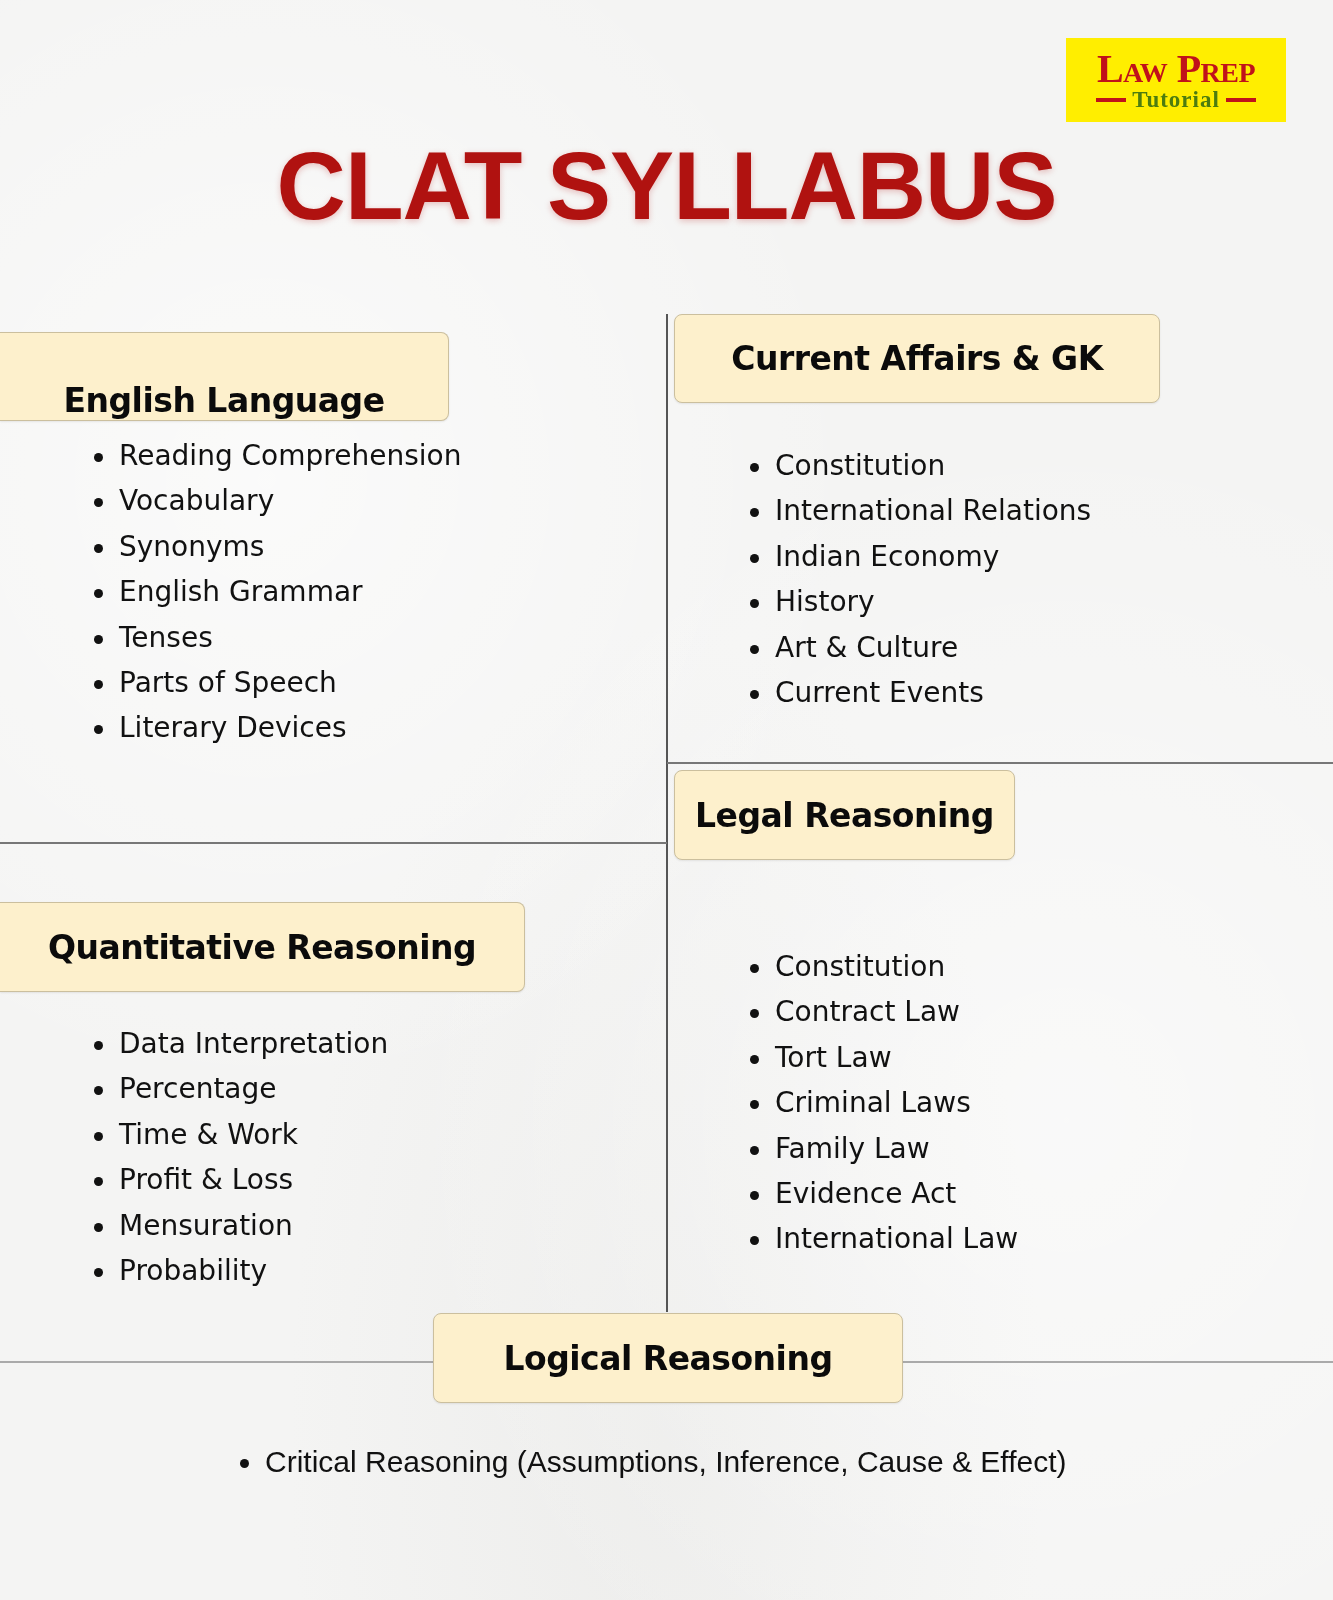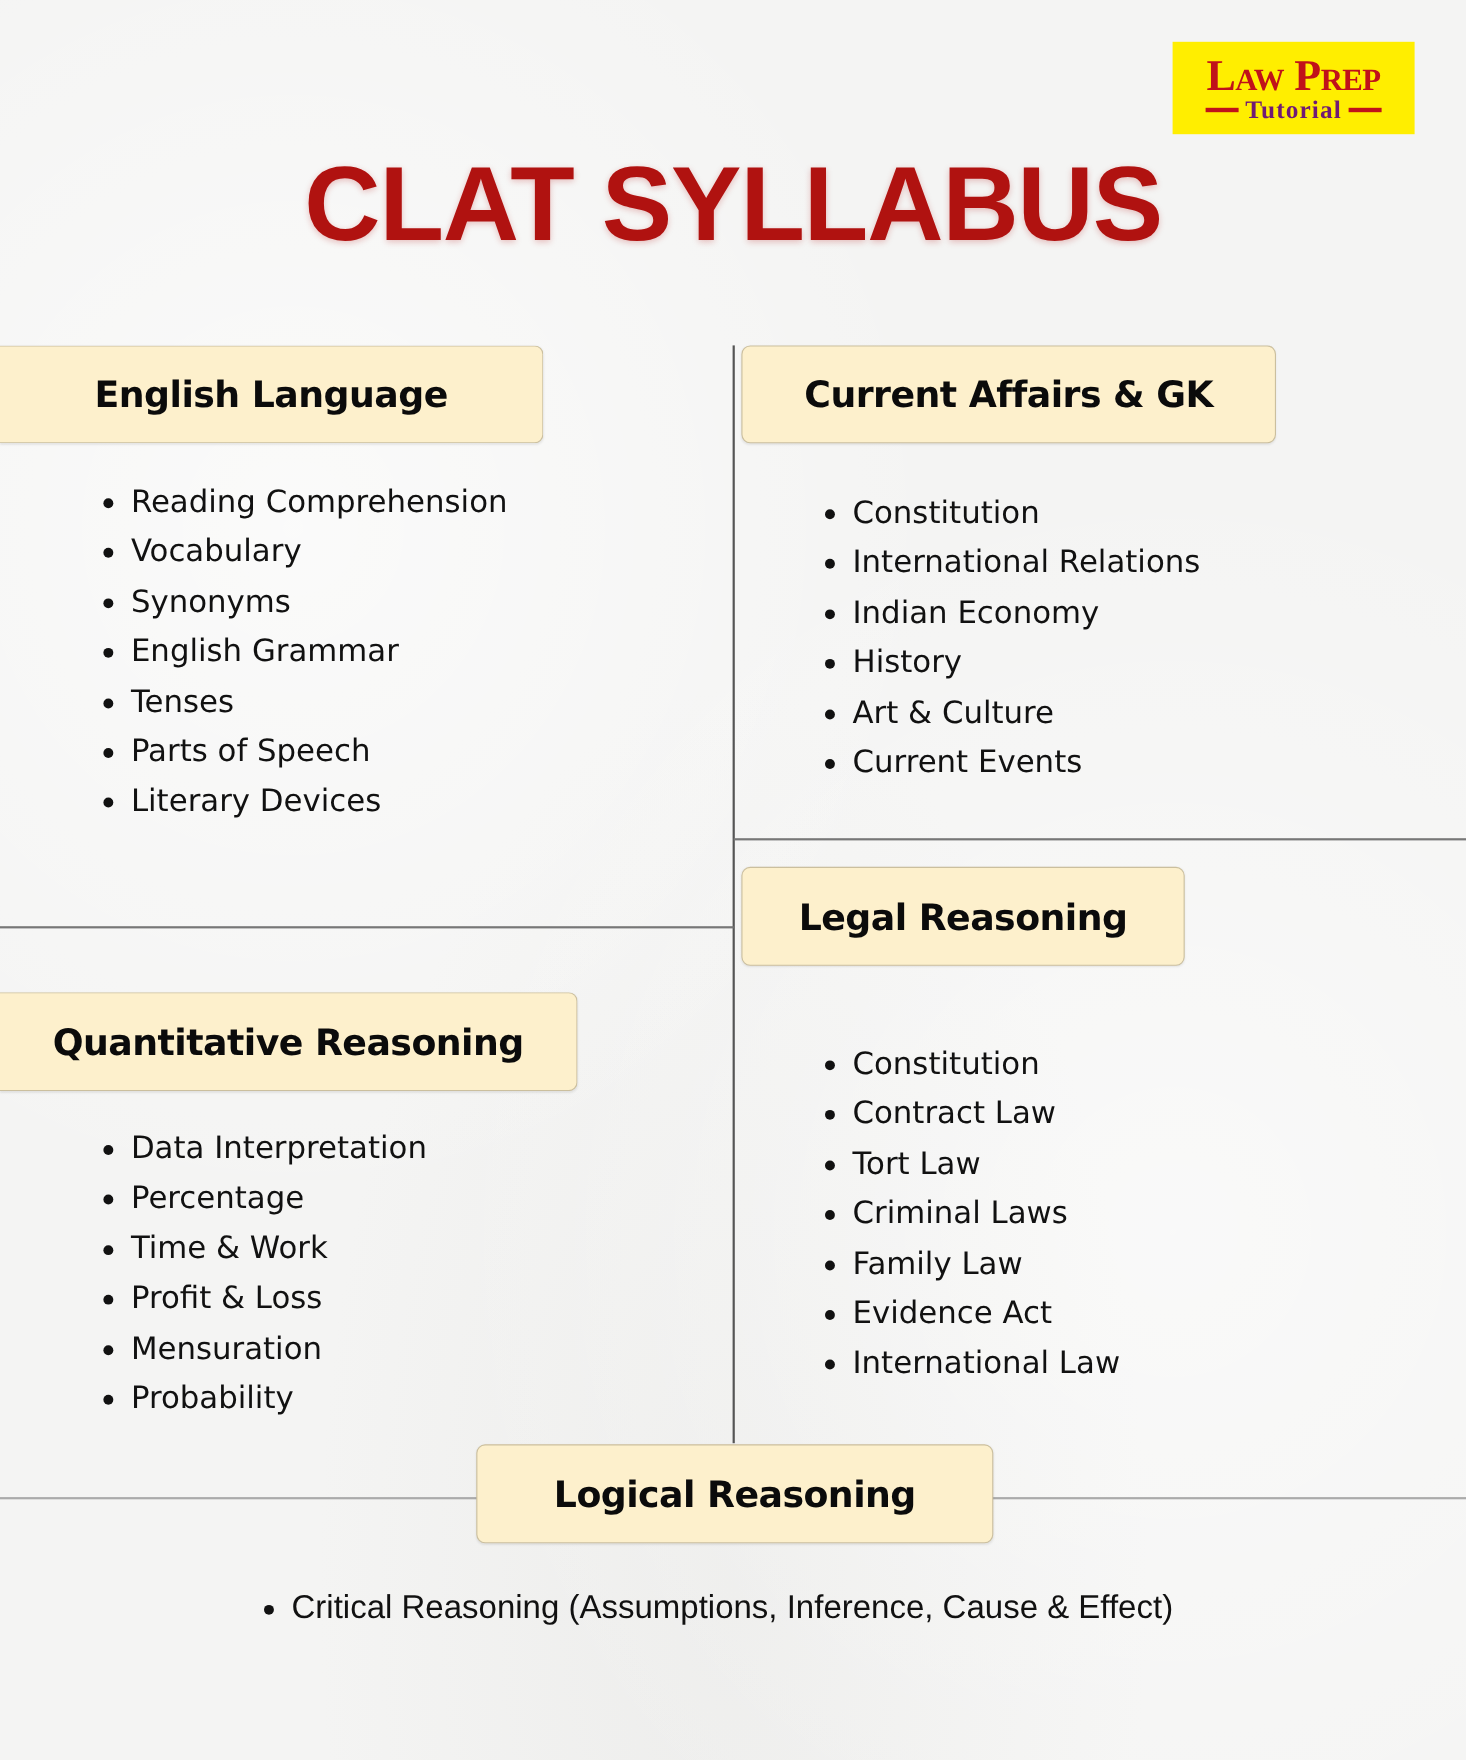--- a/index.html
+++ b/index.html
@@ -33,21 +33,21 @@
       font-variant: small-caps;
     }
     .logo-sub {
       display: flex; align-items: center; gap: 6px;
       margin-top: 1px;
     }
     .logo-sub .rule { width: 30px; height: 4px; background: #c0121a; }
     .logo-sub .txt {
       font-family: "Liberation Serif", serif;
       font-weight: bold;
-      color: #701a75;
+      color: #4d7c0f;
       font-size: 23px;
       line-height: 22px;
       letter-spacing: 1px;
     }
 
     .page-title {
       position: absolute;
       left: 0; width: 1333px;
       top: 136px;
       text-align: center;
@@ -117,21 +117,21 @@
 </div>
 
 <h1 class="page-title">CLAT SYLLABUS</h1>
 
 <div class="vline" style="left:666px; top:314px; height:998px;"></div>
 <div class="hline" style="left:0; top:842px; width:667px;"></div>
 <div class="hline" style="left:667px; top:762px; width:666px;"></div>
 <div class="hline" style="left:0; top:1361px; width:434px; background:#aaa;"></div>
 <div class="hline" style="left:902px; top:1361px; width:431px; background:#aaa;"></div>
 
-<div class="section-header left-edge" style="left:0; top:314px; width:494px; height:89px;">
+<div class="section-header left-edge" style="left:0; top:332px; width:449px; height:89px;align-items:flex-end;">
   <span>English Language</span>
 </div>
 <ul class="bullets" style="left:94px; top:433px;">
   <li>Reading Comprehension</li>
   <li>Vocabulary</li>
   <li>Synonyms</li>
   <li>English Grammar</li>
   <li>Tenses</li>
   <li>Parts of Speech</li>
   <li>Literary Devices</li>
@@ -142,21 +142,21 @@
 </div>
 <ul class="bullets" style="left:750px; top:443px;">
   <li>Constitution</li>
   <li>International Relations</li>
   <li>Indian Economy</li>
   <li>History</li>
   <li>Art &amp; Culture</li>
   <li>Current Events</li>
 </ul>
 
-<div class="section-header" style="left:674px; top:788px; width:403px; height:90px;">
+<div class="section-header" style="left:674px; top:770px; width:341px; height:90px;">
   <span>Legal Reasoning</span>
 </div>
 <ul class="bullets" style="left:750px; top:944px;">
   <li>Constitution</li>
   <li>Contract Law</li>
   <li>Tort Law</li>
   <li>Criminal Laws</li>
   <li>Family Law</li>
   <li>Evidence Act</li>
   <li>International Law</li>

